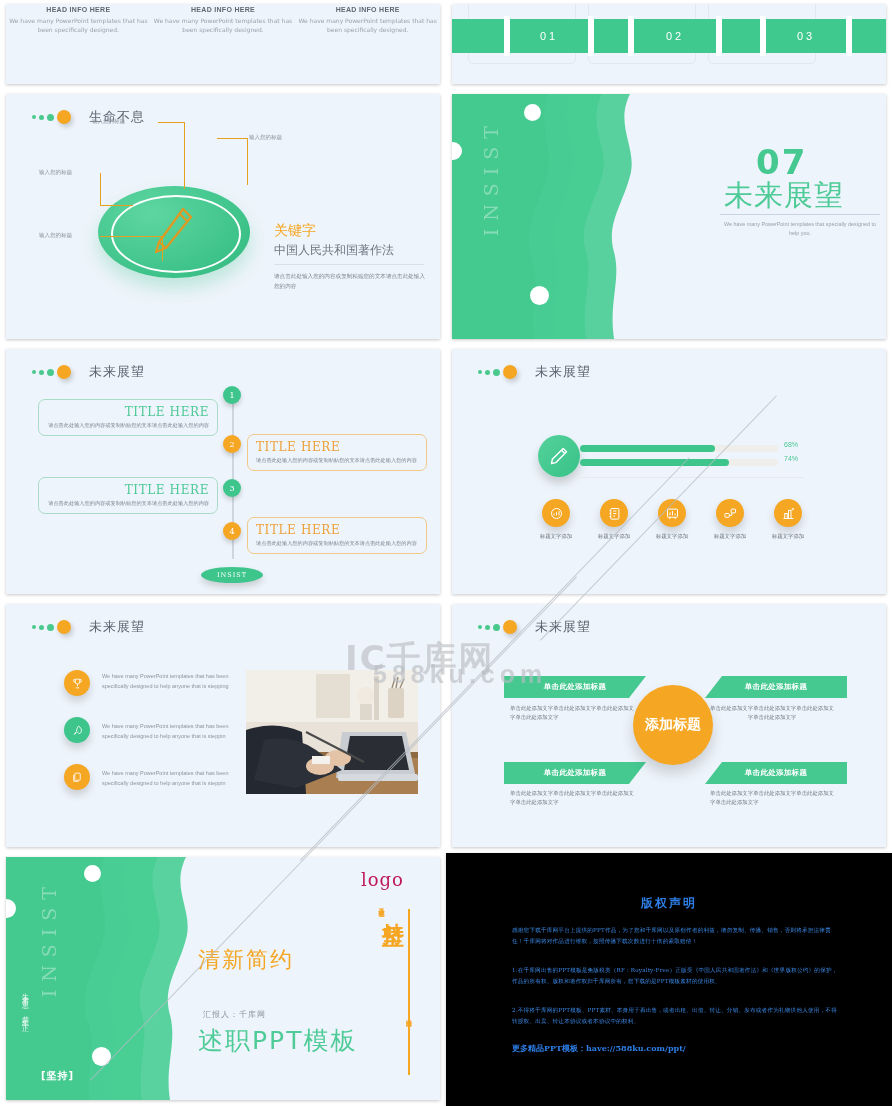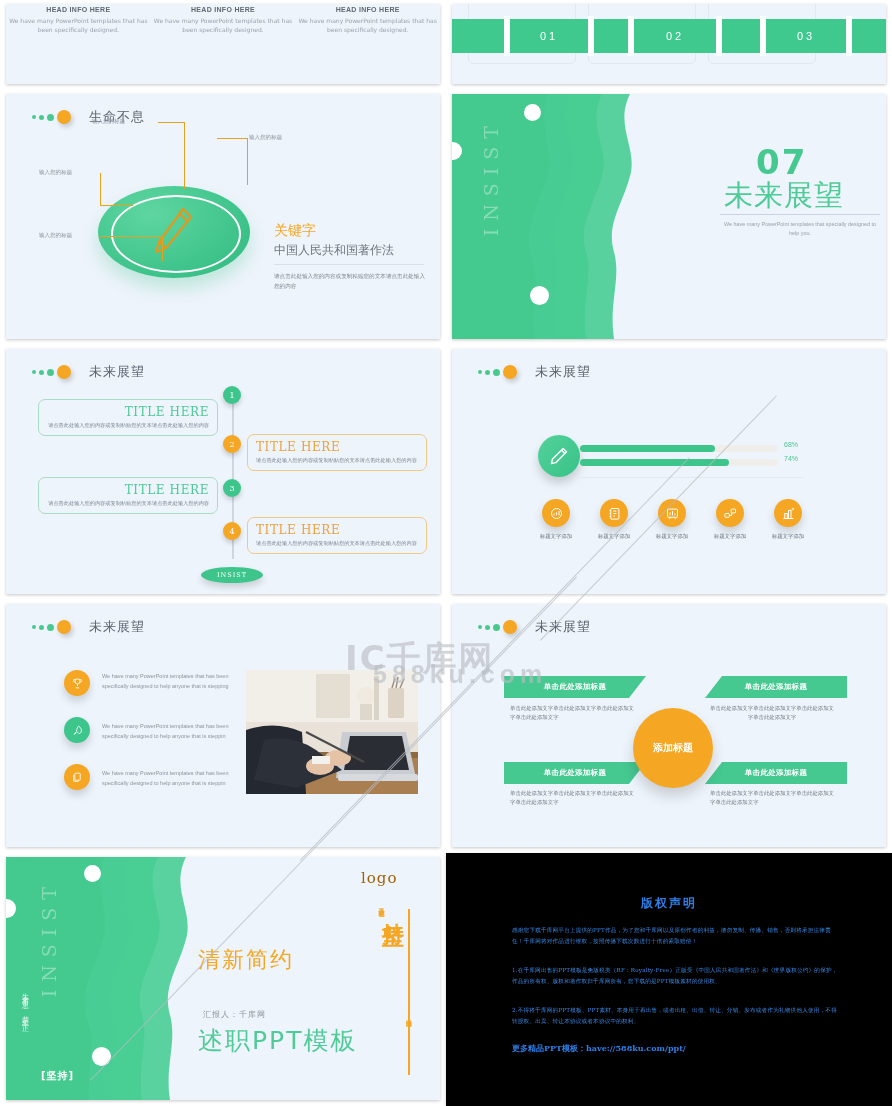--- a/index.html
+++ b/index.html
@@ -108,29 +108,29 @@
   
   .bl{position:absolute;width:26px;height:26px;border-radius:50%;
     display:flex;align-items:center;justify-content:center;box-shadow:0 5px 9px rgba(0,0,0,.16);}
   .bl-txt{position:absolute;font-size:5.5px;color:#8b949f;line-height:1.75;width:140px;}
   .photo{position:absolute;left:240px;top:66px;width:172px;height:124px;overflow:hidden;background:#c9b49b;}
 
   
   .ban{position:absolute;height:22px;background:#46c891;color:#fff;font-size:7.5px;
     display:flex;align-items:center;justify-content:center;letter-spacing:.3px;font-weight:bold;}
   .ban-txt{position:absolute;font-size:5.4px;color:#6f7883;line-height:1.7;width:124px;}
-  .ctr{position:absolute;left:181px;top:104px;width:80px;height:80px;border-radius:50%;
+  .ctr{position:absolute;left:181px;top:81px;width:80px;height:80px;border-radius:50%;
     background:#f5a623;color:#fff;display:flex;align-items:center;justify-content:center;
-    font-size:10px;font-weight:bold;box-shadow:0 8px 14px rgba(0,0,0,.16);}
+    font-size:14px;font-weight:bold;box-shadow:0 8px 14px rgba(0,0,0,.16);}
 
   
   .cv-t1{position:absolute;left:192px;top:88px;font-size:22px;color:#f5a623;letter-spacing:2px;}
   .cv-t2{position:absolute;left:192px;top:120px;font-size:25px;color:#4ecb97;letter-spacing:2px;margin-top:47px;}
   .cv-t3{position:absolute;left:197px;top:152px;font-size:8px;color:#8c95a1;letter-spacing:1px;}
-  .cv-logo{position:absolute;left:355px;top:12px;font-size:15px;color:#a16207;
+  .cv-logo{position:absolute;left:355px;top:12px;font-size:18px;color:#be185d;
     font-family:"DejaVu Serif","Liberation Serif",serif;letter-spacing:1px;}
   .cv-vcol{position:absolute;left:372px;top:46px;text-align:center;}
   .cv-vsmall{writing-mode:vertical-rl;font-size:6px;color:#f5a623;letter-spacing:1px;
     font-weight:bold;line-height:1.1;}
   .cv-vbig{writing-mode:vertical-rl;font-size:22px;color:#f5a623;font-weight:bold;letter-spacing:-2px;}
   .cv-vstem{position:absolute;left:402px;top:52px;width:2px;height:166px;background:#f5a623;}
   .cv-small2{position:absolute;left:398px;top:158px;writing-mode:vertical-rl;font-size:6px;
     color:#f5a623;font-weight:bold;letter-spacing:1px;}
   .cv-left-v{position:absolute;left:14px;top:130px;writing-mode:vertical-rl;font-size:7px;
     color:rgba(255,255,255,.85);letter-spacing:3px;}

